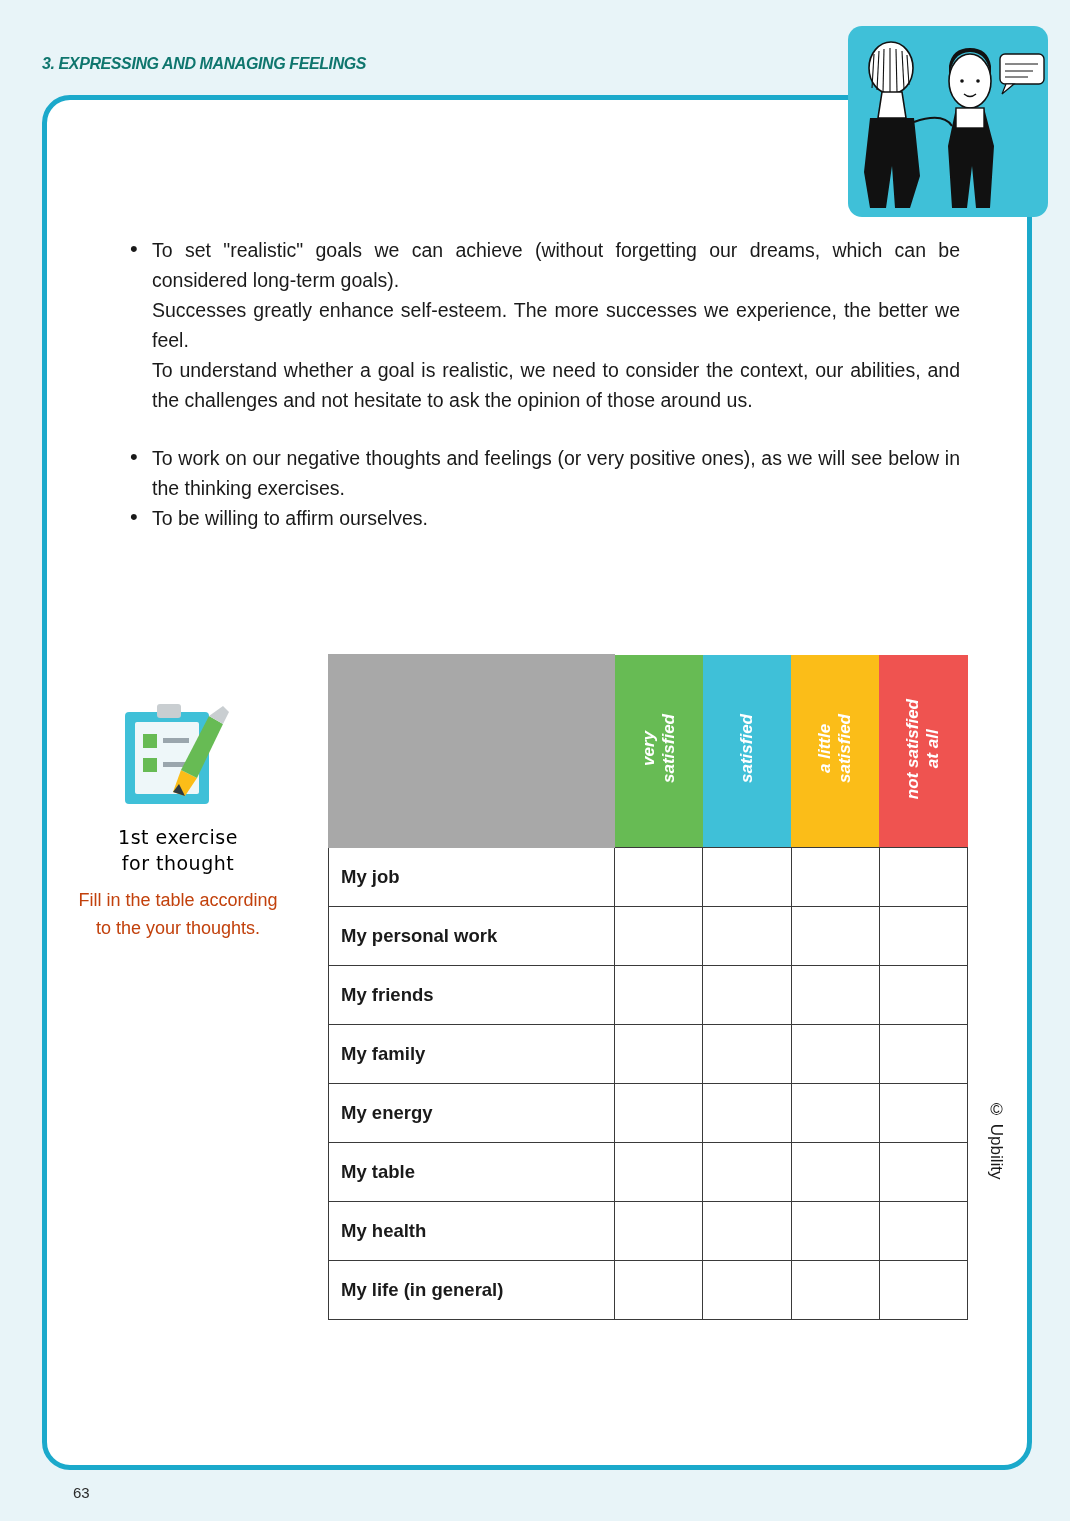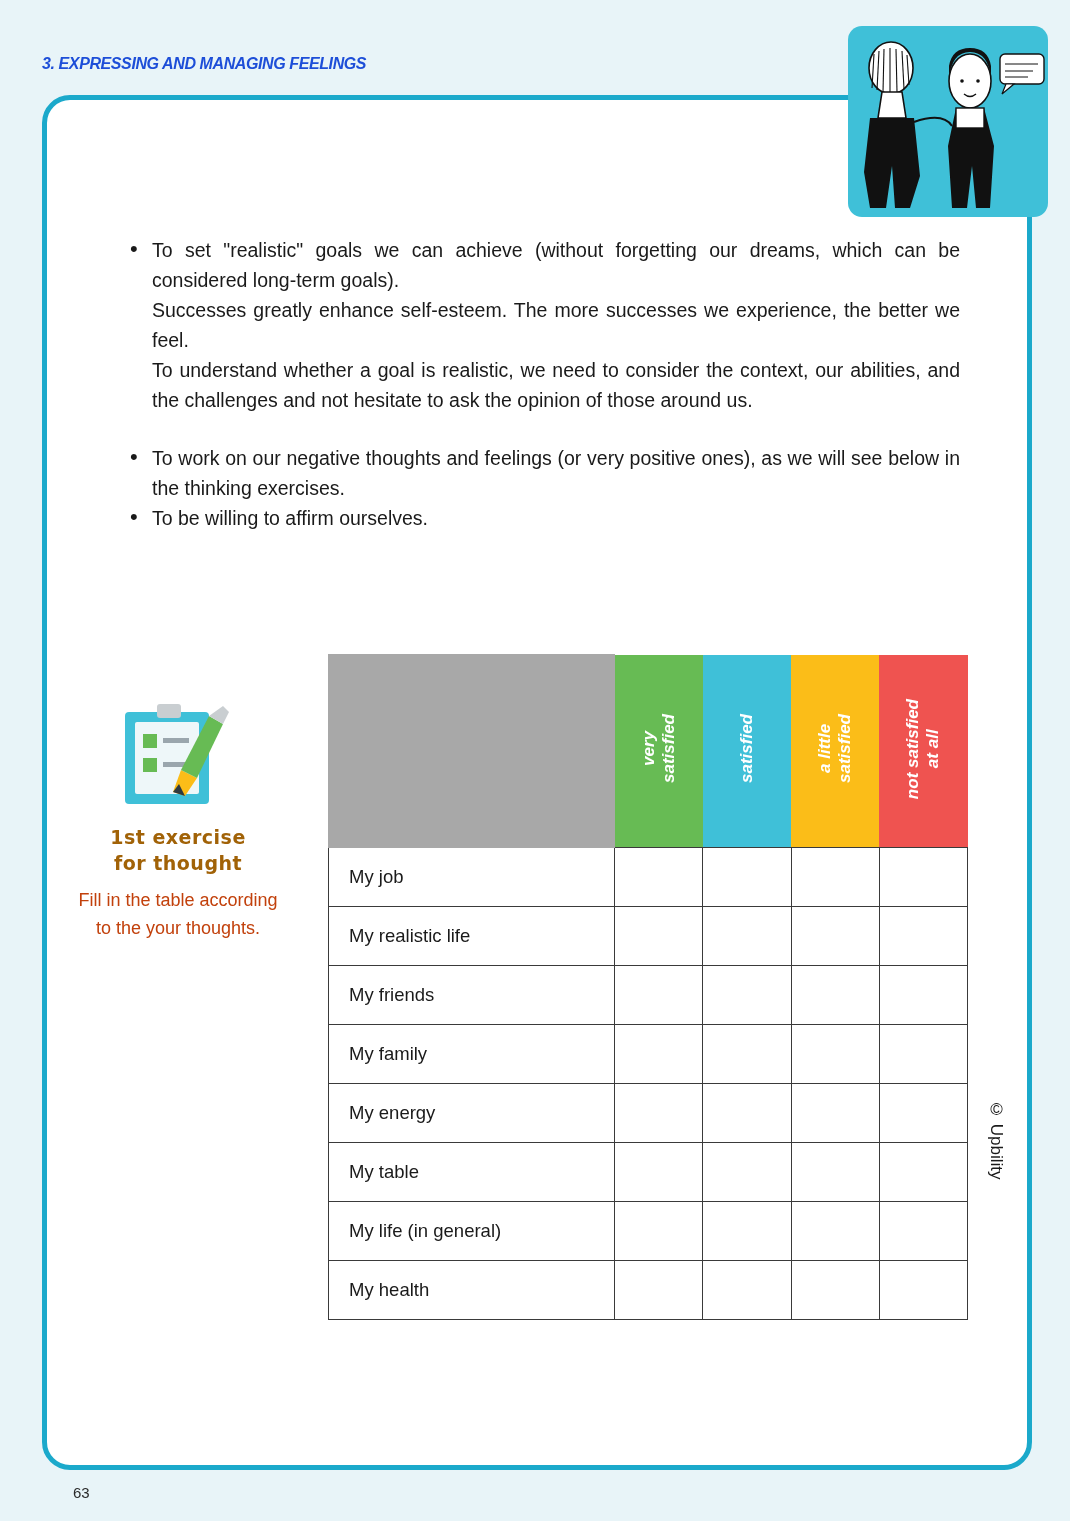--- a/index.html
+++ b/index.html
@@ -18,21 +18,21 @@
   
   .chapter-title {
     position: absolute;
     left: 42px;
     top: 55px;
     font-family: "Liberation Sans", sans-serif;
     font-weight: bold;
     font-style: italic;
     font-size: 16px;
     letter-spacing: -0.4px;
-    color: #1d4ed8;
+    color: #0f766e;
     white-space: nowrap;
   }
 
   
   .page-frame {
     position: absolute;
     left: 42px;
     top: 95px;
     width: 990px;
     height: 1375px;
@@ -93,22 +93,22 @@
     left: 78px;
     top: 700px;
     width: 200px;
     text-align: center;
   }
   .clipboard-icon { margin: 0 auto; display: block; }
   .exercise-title {
     margin-top: 14px;
     font-family: "DejaVu Sans", sans-serif;
     font-size: 19px;
-    font-weight: bold;
-    color: #a16207;
+    font-weight: normal;
+    color: #000000;
     line-height: 26px;
     letter-spacing: 0.5px;
   }
   .exercise-desc {
     margin-top: 10px;
     font-size: 18px;
     line-height: 28px;
     color: #c2410c;
     text-align: center;
   }
@@ -154,22 +154,23 @@
   }
   .c-green  { background: #67bb54; }
   .c-blue   { background: #3fc0d8; }
   .c-yellow { background: #fbbd18; }
   .c-red    { background: #ef5350; }
 
   tbody td.label-cell {
     height: 58px;
     font-size: 18.5px;
     color: #1a1a1a;
-    padding-left: 20px;
+    padding-left: 12px;
     vertical-align: middle;
+    font-weight: bold;
   }
   tbody td.mark-cell {
     height: 58px;
     background: #ffffff;
   }
 
   
   .page-number {
     position: absolute;
     left: 60px;
@@ -292,21 +293,21 @@
     </thead>
     <tbody>
       <tr>
         <td class="label-cell">My job</td>
         <td class="mark-cell"></td>
         <td class="mark-cell"></td>
         <td class="mark-cell"></td>
         <td class="mark-cell"></td>
       </tr>
       <tr>
-        <td class="label-cell">My realistic life</td>
+        <td class="label-cell">My personal work</td>
         <td class="mark-cell"></td>
         <td class="mark-cell"></td>
         <td class="mark-cell"></td>
         <td class="mark-cell"></td>
       </tr>
       <tr>
         <td class="label-cell">My friends</td>
         <td class="mark-cell"></td>
         <td class="mark-cell"></td>
         <td class="mark-cell"></td>
@@ -327,28 +328,28 @@
         <td class="mark-cell"></td>
       </tr>
       <tr>
         <td class="label-cell">My table</td>
         <td class="mark-cell"></td>
         <td class="mark-cell"></td>
         <td class="mark-cell"></td>
         <td class="mark-cell"></td>
       </tr>
       <tr>
+        <td class="label-cell">My health</td>
+        <td class="mark-cell"></td>
+        <td class="mark-cell"></td>
+        <td class="mark-cell"></td>
+        <td class="mark-cell"></td>
+      </tr>
+      <tr>
         <td class="label-cell">My life (in general)</td>
-        <td class="mark-cell"></td>
-        <td class="mark-cell"></td>
-        <td class="mark-cell"></td>
-        <td class="mark-cell"></td>
-      </tr>
-      <tr>
-        <td class="label-cell">My health</td>
         <td class="mark-cell"></td>
         <td class="mark-cell"></td>
         <td class="mark-cell"></td>
         <td class="mark-cell"></td>
       </tr>
     </tbody>
   </table>
 </div>
 
 <div class="page-number">63</div>

